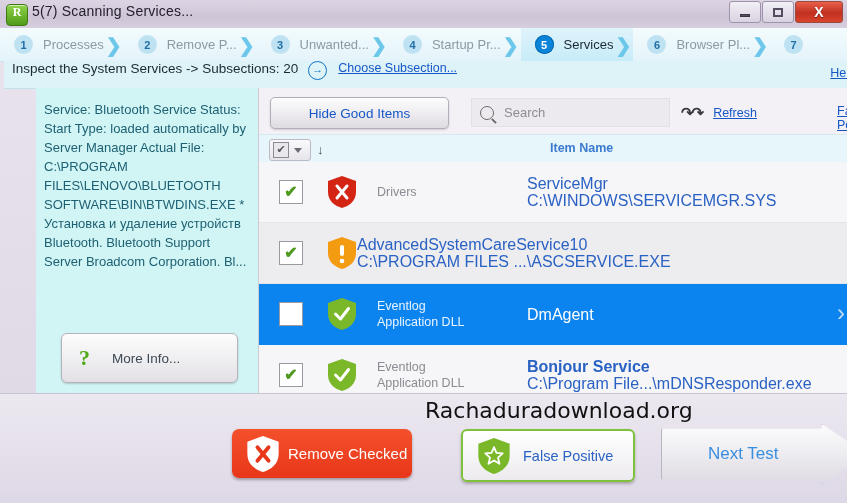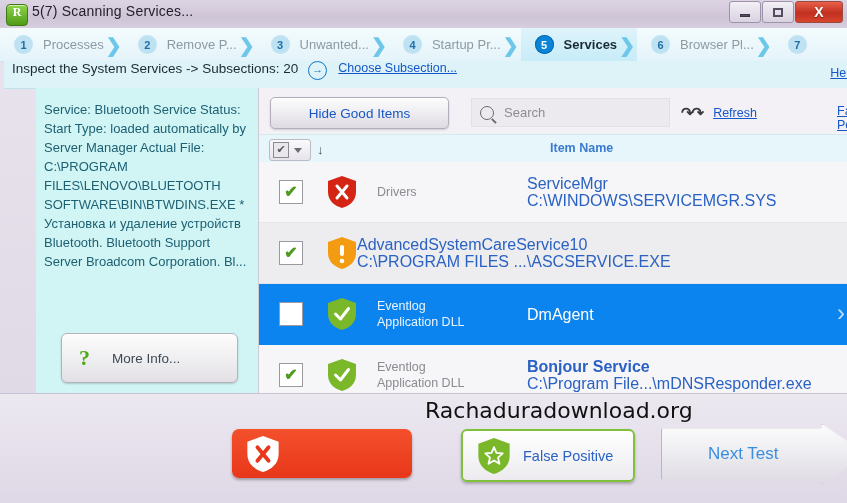--- a/index.html
+++ b/index.html
@@ -47,21 +47,21 @@
      padding-right:20px;flex:0 0 auto;}
   .step .num{width:19px;height:19px;border-radius:50%;
      background:#bfe2f3;color:#1f6ea8;font-size:11px;font-weight:bold;
      display:flex;align-items:center;justify-content:center;flex:0 0 auto;}
   .step .lbl{margin-left:10px;font-size:13px;color:#8d9aa2;white-space:nowrap;}
   .step .sep{position:absolute;right:2px;top:50%;transform:translateY(-50%);
      color:#6cc7ea;font-size:19px;font-weight:bold;line-height:1;}
   .step.active{background:linear-gradient(#dff3fb,#c7ecf8);}
   .step.active .num{background:#0a84d8;color:#fff;
      box-shadow:0 0 0 1px #0a6ab0 inset;}
-  .step.active .lbl{color:#1b2a33;font-weight:bold;}
+  .step.active .lbl{color:#1b2a33;font-weight:normal;}
 
   
   .subhdr{position:absolute;left:4px;top:61px;width:847px;height:27px;
     background:#ddf3f8;border-bottom:1px solid #bfe2ea;
     display:flex;align-items:flex-start;}
   .subhdr .txt{margin-left:8px;font-size:13.5px;color:#1c2a31;}
   .arrow-ico{margin-left:10px;width:17px;height:17px;border-radius:50%;
      border:1.6px solid #1173c4;color:#1173c4;font-size:11px;line-height:14px;
      text-align:center;font-weight:bold;}
   .lnk{color:#1657c8;text-decoration:underline;font-size:12.5px;cursor:default;}
@@ -369,20 +369,21 @@
   <div class="footer"></div>
   <div class="watermark">Rachaduradownload.org</div>
 
   <div class="btn-remove">
     <div class="shieldbtn">
       <svg width="34" height="38" viewBox="0 0 30 34">
         <path d="M15 1 L29 6 V17 C29 26 22 31 15 33 C8 31 1 26 1 17 V6 Z" fill="#ffffff"></path>
         <path d="M10 11 L20 23 M20 11 L10 23" stroke="#e8371a" stroke-width="3.4" stroke-linecap="round"></path>
       </svg>
     </div>
+    <div class="t">Remove Checked</div>
   </div>
 
   <div class="btn-fp">
     <div class="shieldbtn">
       <svg width="34" height="38" viewBox="0 0 30 34">
         <path d="M15 1 L29 6 V17 C29 26 22 31 15 33 C8 31 1 26 1 17 V6 Z" fill="#7ab82a"></path>
         <path d="M15 9 L17.2 14.2 L22.8 14.7 L18.6 18.5 L19.9 24 L15 21 L10.1 24 L11.4 18.5 L7.2 14.7 L12.8 14.2 Z" fill="none" stroke="#ffffff" stroke-width="1.6" stroke-linejoin="round"></path>
       </svg>
     </div>
     <div class="t">False Positive</div>

